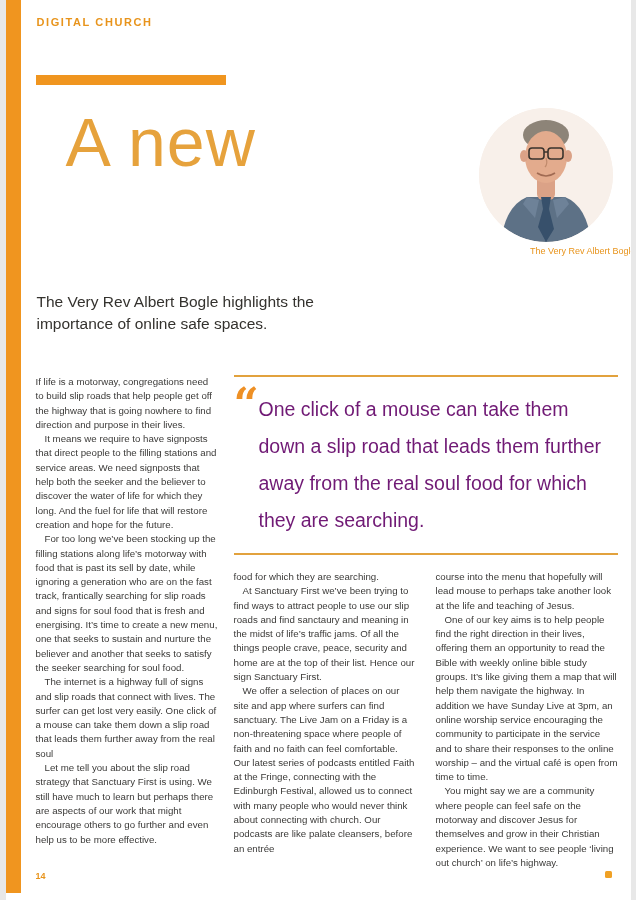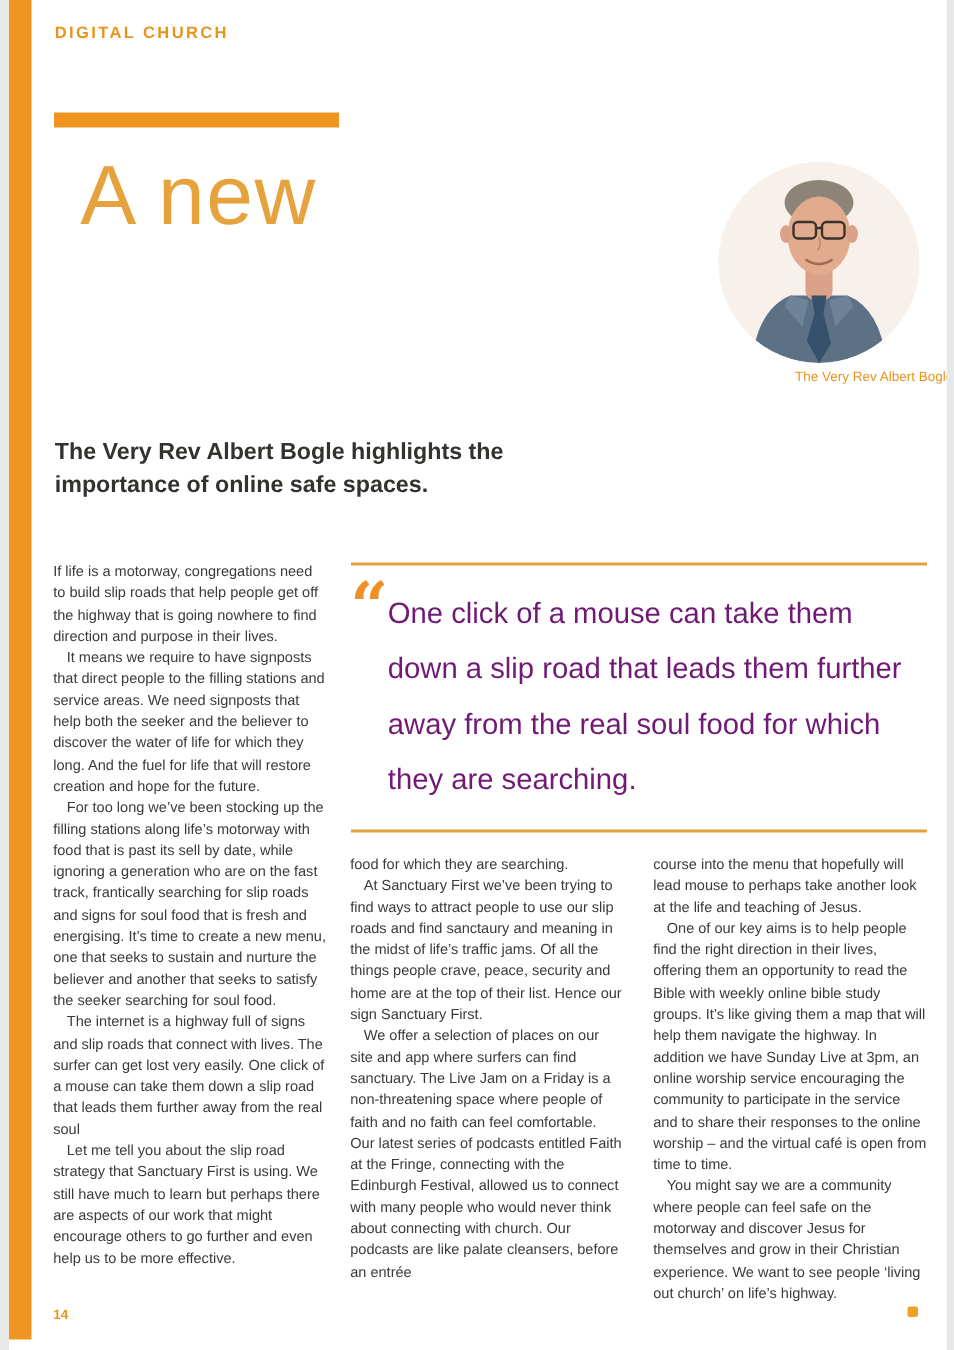--- a/index.html
+++ b/index.html
@@ -9,36 +9,36 @@
     font-family:"Liberation Sans","DejaVu Sans",sans-serif;
     -webkit-font-smoothing:antialiased;
   }
   .edge-bar{position:absolute;left:0;top:0;width:15px;height:893px;background:#F0951F;}
   .kicker{
     position:absolute;left:31px;top:16px;
     font-size:11px;font-weight:bold;letter-spacing:1.6px;color:#E8941C;
   }
   .title-bar{position:absolute;left:30px;top:75px;width:190px;height:10px;background:#F0951F;}
   .title{
-    position:absolute;left:44px;top:78px;margin:4px;
-    font-size:56px;line-height:96px;font-weight:200;color:#E6A23C;
+    position:absolute;left:44px;top:78px;margin:16px;
+    font-size:68px;line-height:96px;font-weight:200;color:#E6A23C;
     letter-spacing:1px;
   }
   .portrait{
     position:absolute;left:473px;top:108px;width:134px;height:134px;
     border-radius:50%;overflow:hidden;background:#f8f0ea;
   }
   .portrait svg{display:block;}
   .portrait-caption{
     position:absolute;left:450px;top:246px;width:180px;text-align:right;
     font-size:9px;font-weight:normal;color:#E8941C;
   }
   .standfirst{
     position:absolute;left:31px;top:291px;width:340px;margin:0;
-    font-size:15.5px;line-height:22px;font-weight:bold;color:#34322e;
+    font-size:15.5px;line-height:22px;font-weight:normal;color:#34322e;
   }
   .col{
     position:absolute;width:183px;
     font-size:9.7px;line-height:14.3px;color:#3b3a38;text-align:left;
   }
   .col p{margin:0;}
   .col p.indent{text-indent:9px;}
   .col-left{left:30px;top:375px;}
   .col-mid{left:228px;top:570px;}
   .col-right{left:430px;top:570px;}

